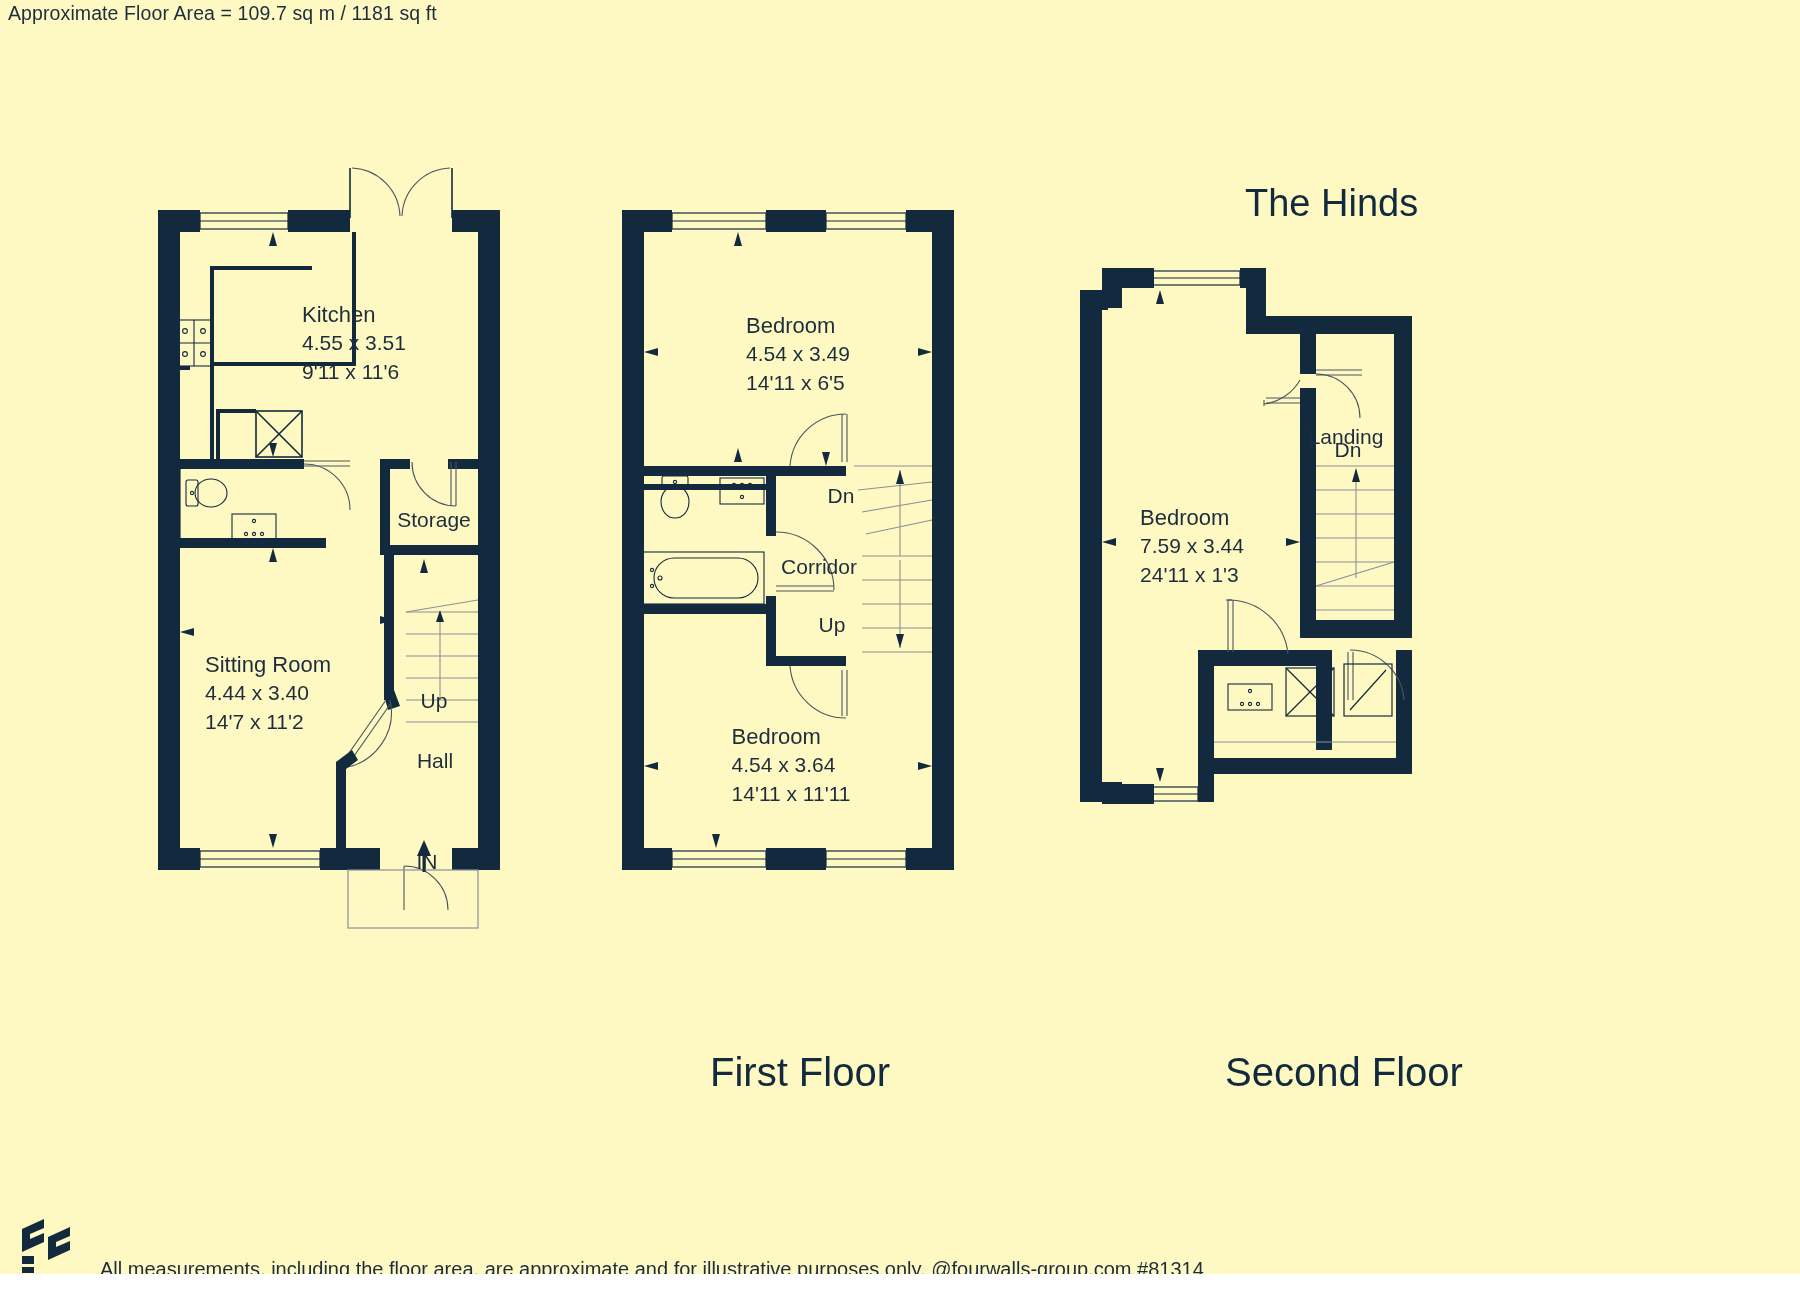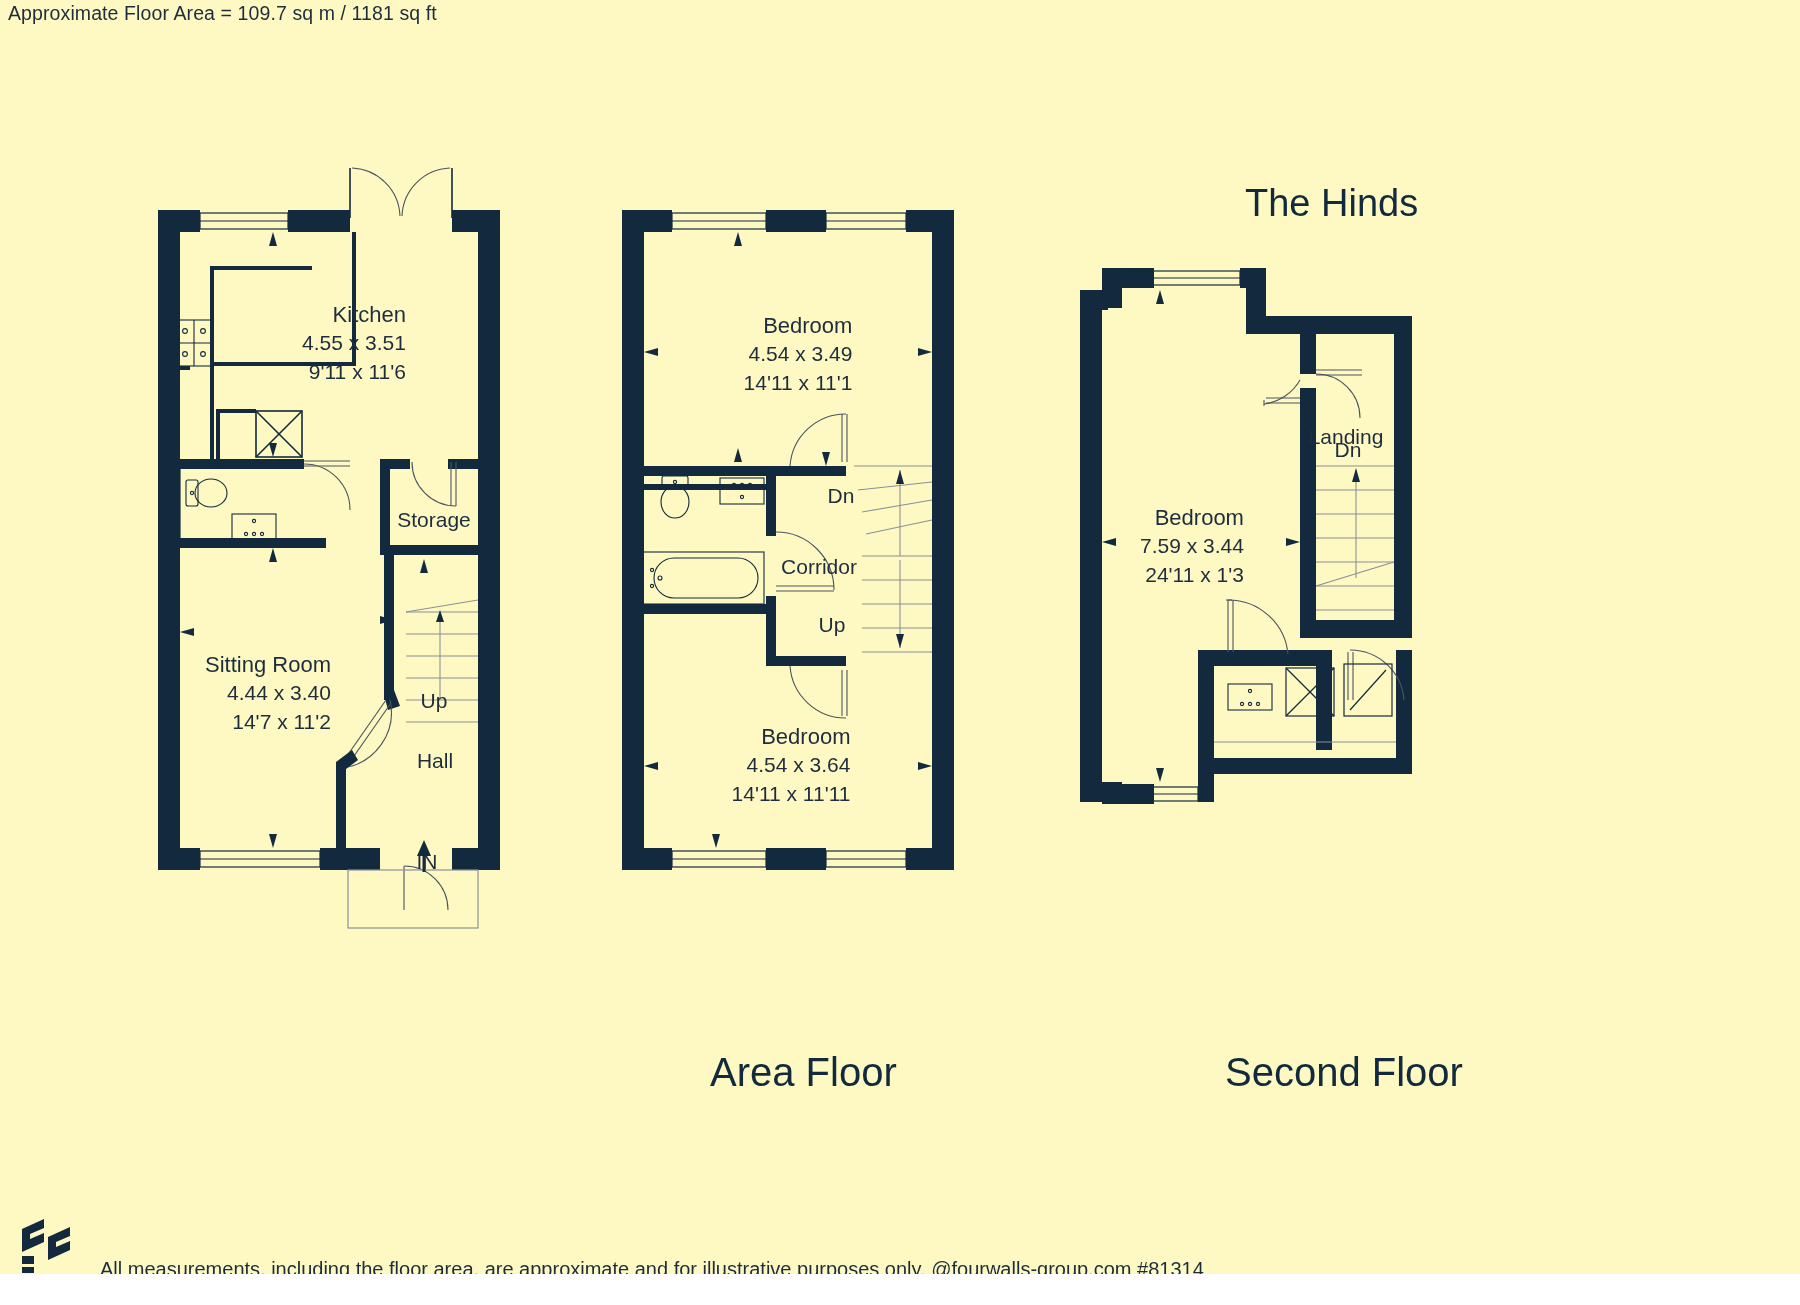--- a/index.html
+++ b/index.html
@@ -35,21 +35,21 @@
     font-size: 40px;
     color: #132a3e;
     white-space: nowrap;
   }
   #cap-ground { left: 180px; top: 1050px; }
   #cap-first  { left: 710px; top: 1050px; }
   #cap-second { left: 1225px; top: 1050px; }
 
   .room-label {
     position: absolute;
-    text-align: right;
+    text-align: left;
     color: #1d2d3e;
     font-size: 21px;
     line-height: 1.34;
     white-space: nowrap;
     transform: translateX(-50%);
   }
   .room-label .nm { font-size: 22px; }
   .small-label {
     position: absolute;
     color: #1d2d3e;
@@ -344,21 +344,21 @@
       <polygon points="826,466 822,452 830,452"></polygon>
       <polygon points="644,766 658,762 658,770"></polygon>
       <polygon points="932,766 918,762 918,770"></polygon>
       <polygon points="716,848 712,834 720,834"></polygon>
     </g>
   </svg>
 
   <div class="room-label" style="left:798px; top:311px;">
     <div class="nm">Bedroom</div>
     <div>4.54 x 3.49</div>
-    <div>14'11 x 11'1</div>
+    <div>14'11 x 6'5</div>
   </div>
   <div class="room-label" style="left:791px; top:722px;">
     <div class="nm">Bedroom</div>
     <div>4.54 x 3.64</div>
     <div>14'11 x 11'11</div>
   </div>
   <div class="small-label" style="left:841px; top:484px;">Dn</div>
   <div class="small-label" style="left:819px; top:555px;">Corridor</div>
   <div class="small-label" style="left:832px; top:613px;">Up</div>
 
@@ -467,21 +467,21 @@
   </svg>
 
   <div class="room-label" style="left:1192px; top:503px;">
     <div class="nm">Bedroom</div>
     <div>7.59 x 3.44</div>
     <div>24'11 x 1'3</div>
   </div>
   <div class="small-label" style="left:1346px; top:409px;margin-top:16px;">Landing</div>
   <div class="small-label" style="left:1348px; top:438px;">Dn</div>
 
-  <div class="floor-caption" id="cap-first">Area Floor</div>
+  <div class="floor-caption" id="cap-first">First Floor</div>
   <div class="floor-caption" id="cap-second">Second Floor</div>
 
   <svg id="logo" width="56" height="60" viewBox="0 0 56 60">
     <g fill="#132a3e">
       <polygon points="4,14 26,4 26,13 12,19 12,24 26,18 26,27 4,37"></polygon>
       <polygon points="30,22 52,12 52,21 38,27 38,32 52,26 52,35 30,45"></polygon>
       <rect x="4" y="41" width="12" height="8"></rect>
       <rect x="4" y="52" width="12" height="6"></rect>
     </g>
   </svg>

